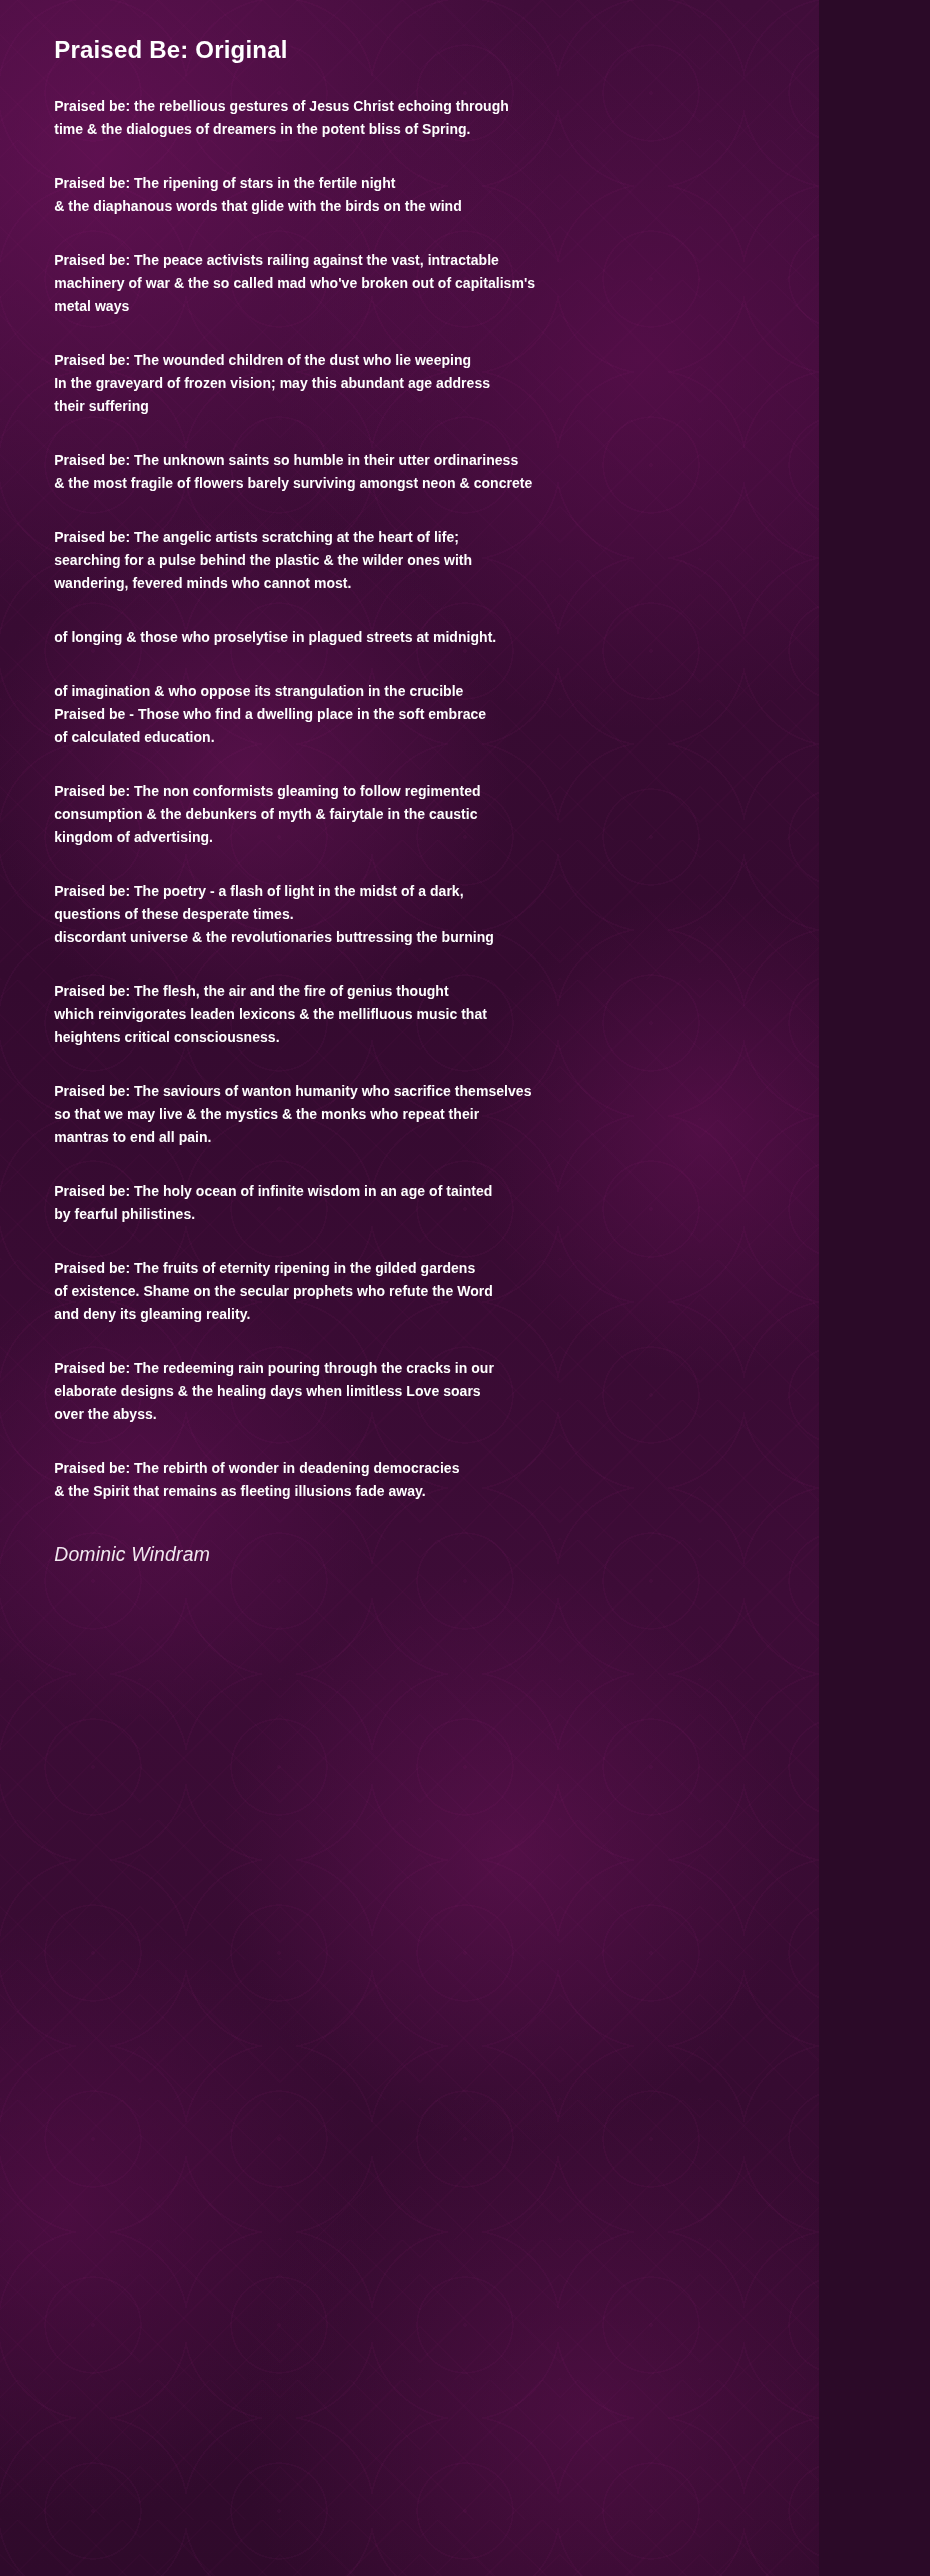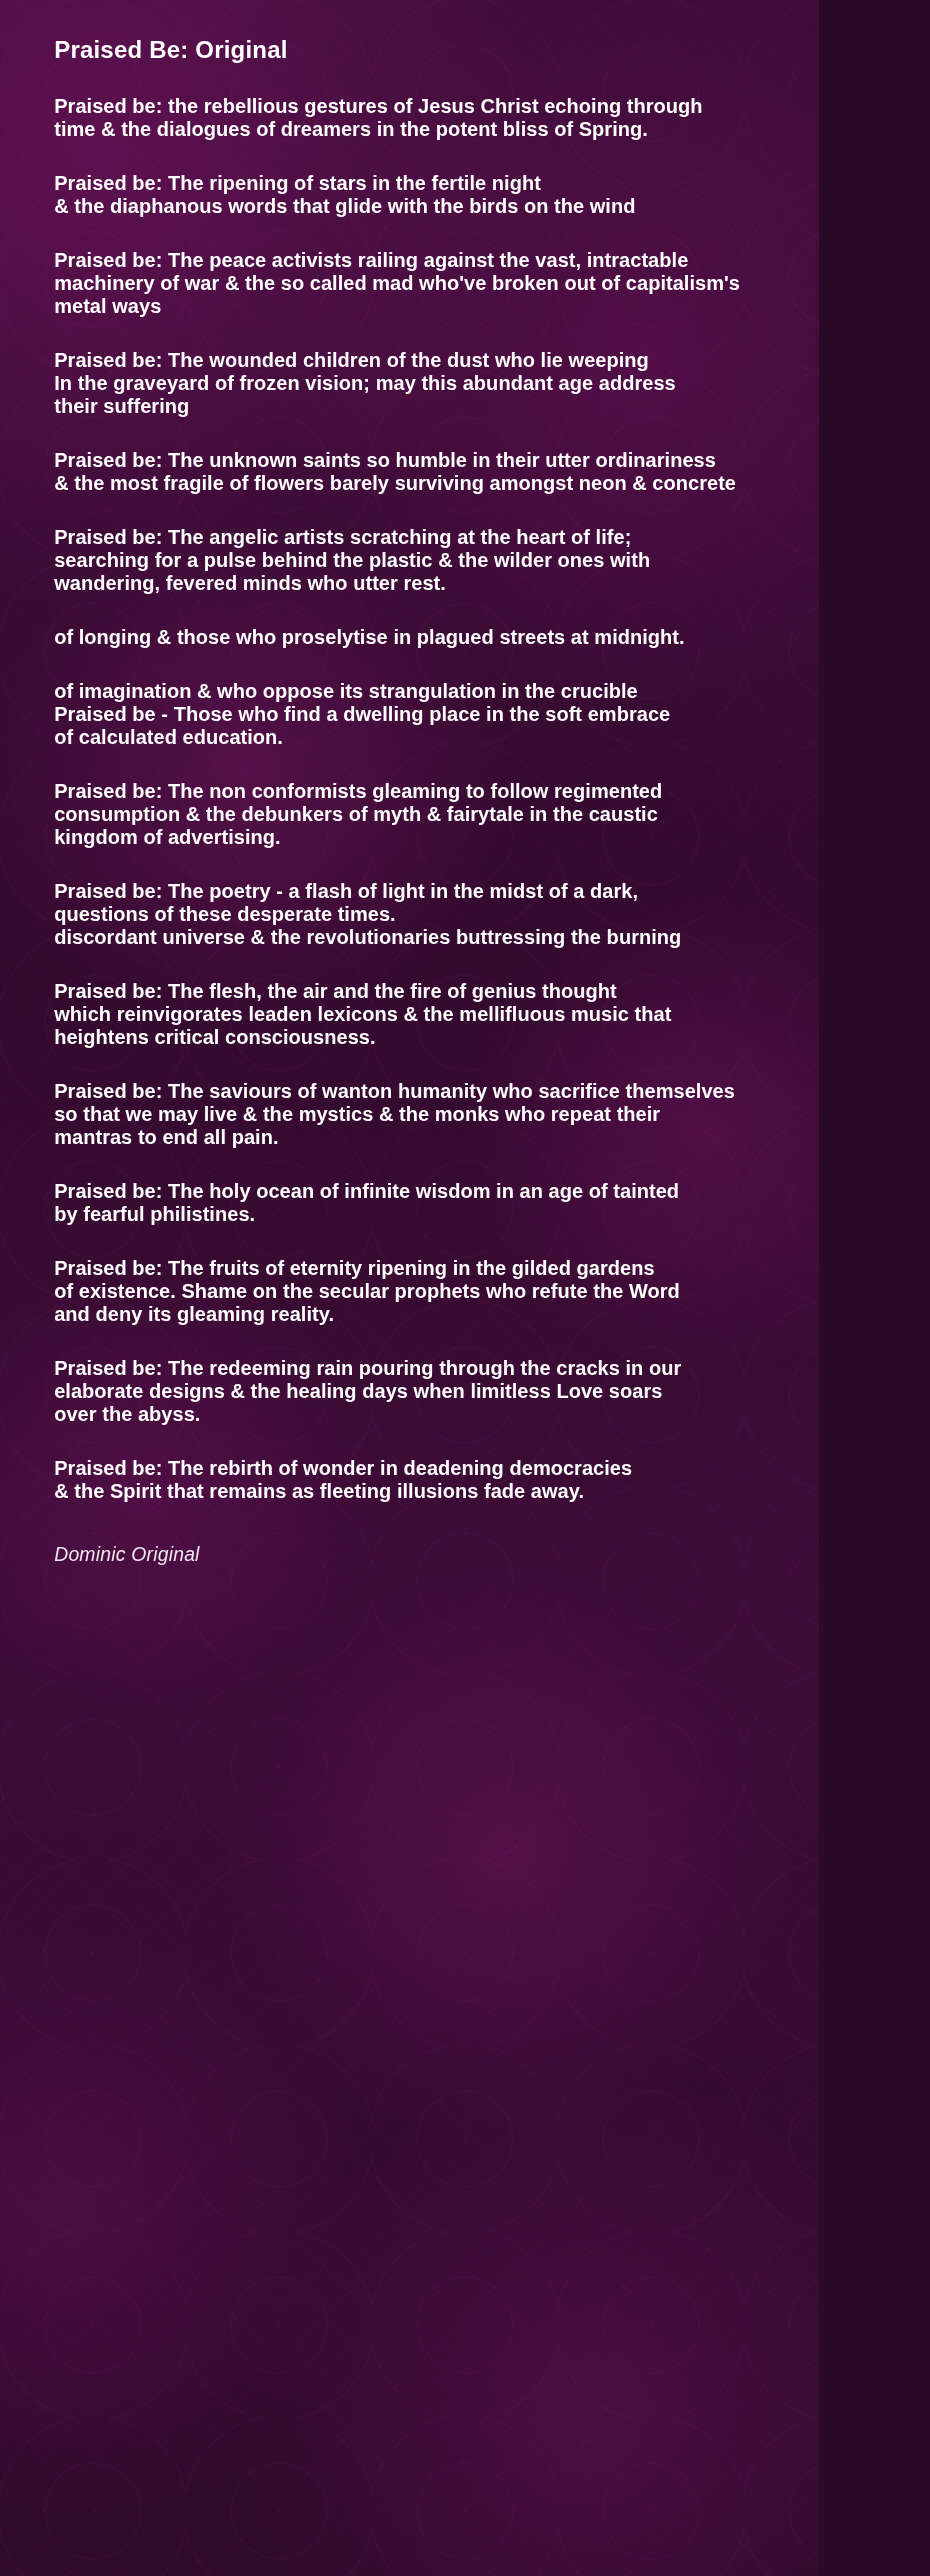--- a/index.html
+++ b/index.html
@@ -59,21 +59,21 @@
     letter-spacing: 0.2px;
     margin: 0 0 31px 6.2px;
   }
 
   .stanza {
     margin: 0 0 31px 6.2px;
   }
 
   .line {
     color: #ffffff;
-    font-size: 20px;
+    font-size: 14px;
     font-weight: bold;
     line-height: 23px;
     letter-spacing: 0.04px;
     white-space: pre-wrap;
   }
 
   .author {
     margin: 40px 0 0 6.2px;
     color: #f2e8f0;
     font-size: 19.4px;
@@ -109,21 +109,21 @@
           <div class="line">In the graveyard of frozen vision; may this abundant age address</div>
           <div class="line">their suffering</div>
         </div>
         <div class="stanza">
           <div class="line">Praised be: The unknown saints so humble in their utter ordinariness</div>
           <div class="line">&amp; the most fragile of flowers barely surviving amongst neon &amp; concrete</div>
         </div>
         <div class="stanza">
           <div class="line">Praised be: The angelic artists scratching at the heart of life;</div>
           <div class="line">searching for a pulse behind the plastic &amp; the wilder ones with</div>
-          <div class="line">wandering, fevered minds who utter rest.</div>
+          <div class="line">wandering, fevered minds who cannot most.</div>
         </div>
         <div class="stanza">
           <div class="line">of longing &amp; those who proselytise in plagued streets at midnight.</div>
         </div>
         <div class="stanza">
           <div class="line">of imagination &amp; who oppose its strangulation in the crucible</div>
           <div class="line">Praised be - Those who find a dwelling place in the soft embrace</div>
           <div class="line">of calculated education.</div>
         </div>
         <div class="stanza">
@@ -159,17 +159,17 @@
           <div class="line">Praised be: The redeeming rain pouring through the cracks in our</div>
           <div class="line">elaborate designs &amp; the healing days when limitless Love soars</div>
           <div class="line">over the abyss.</div>
         </div>
         <div class="stanza">
           <div class="line">Praised be: The rebirth of wonder in deadening democracies</div>
           <div class="line">&amp; the Spirit that remains as fleeting illusions fade away.</div>
         </div>
       </div>
 
-    <div class="author">Dominic Original</div>
+    <div class="author">Dominic Windram</div>
 
   </div>
 </div>
 
 
 </body></html>

